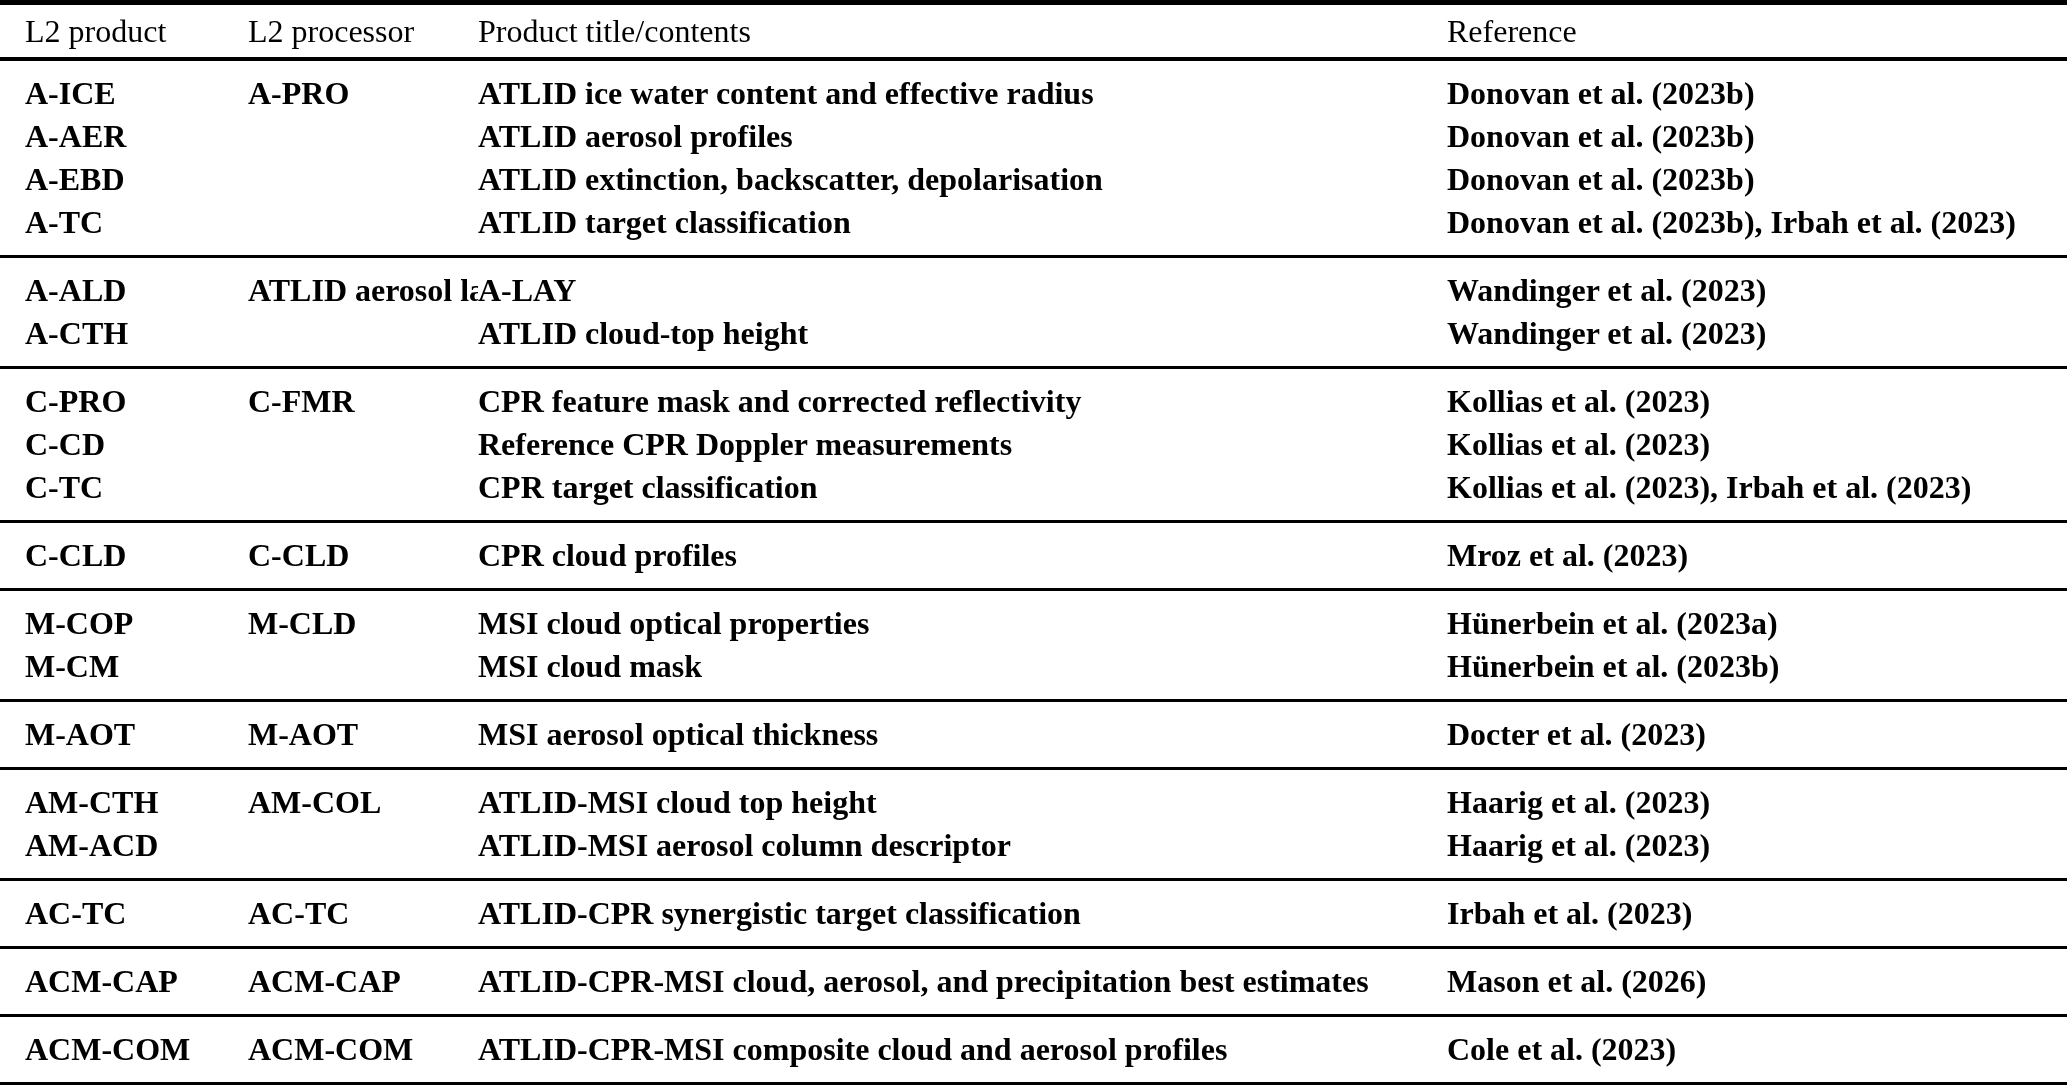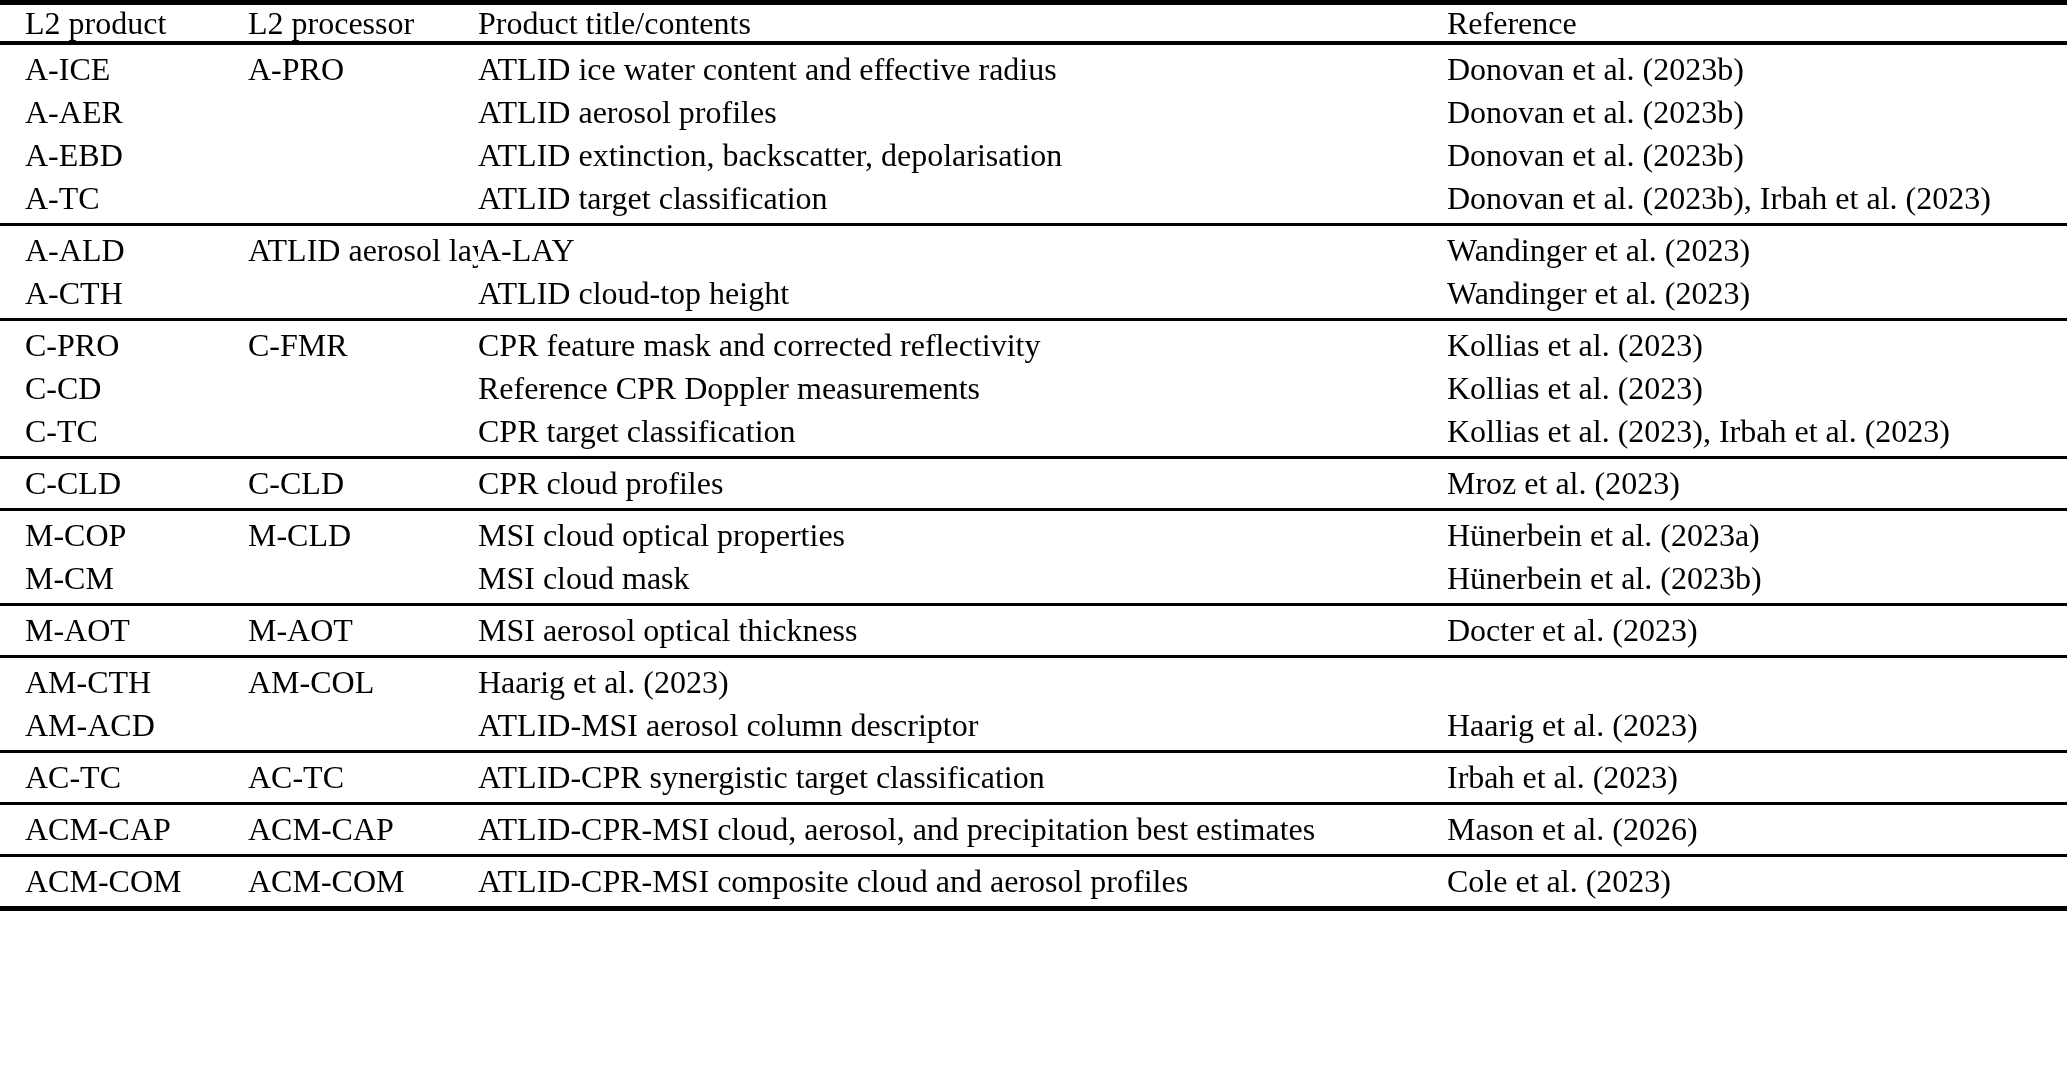--- a/index.html
+++ b/index.html
@@ -19,31 +19,32 @@
     width: 2067px;
     border-top: 5px solid #000;
   }
   .grid-row {
     display: grid;
     grid-template-columns: 223px 230px 969px 1fr;
     padding-left: 25px;
     box-sizing: border-box;
   }
   .header-row {
-    height: 40px;
+    height: 56px;
     align-items: center;
     border-bottom: 4px solid #000;
   }
   .header-cell {
     white-space: nowrap;
     overflow: hidden;
   }
   .group {
     border-bottom: 3px solid #000;
-    padding: 3px 0;
+    padding: 11px 0;
+    font-weight: bold;
   }
   .group:last-child {
     border-bottom: 5px solid #000;
   }
   .row {
     line-height: 43px;
   }
   .cell {
     white-space: nowrap;
     overflow: hidden;
@@ -149,20 +150,21 @@
           <div class="cell">M-AOT</div>
           <div class="cell">M-AOT</div>
           <div class="cell">MSI aerosol optical thickness</div>
           <div class="cell">Docter et al. (2023)</div>
         </div>
       </div>
       <div class="group">
         <div class="grid-row row">
           <div class="cell">AM-CTH</div>
           <div class="cell">AM-COL</div>
+          <div class="cell">ATLID-MSI cloud top height</div>
           <div class="cell">Haarig et al. (2023)</div>
         </div>
         <div class="grid-row row">
           <div class="cell">AM-ACD</div>
           <div class="cell"></div>
           <div class="cell">ATLID-MSI aerosol column descriptor</div>
           <div class="cell">Haarig et al. (2023)</div>
         </div>
       </div>
       <div class="group">

